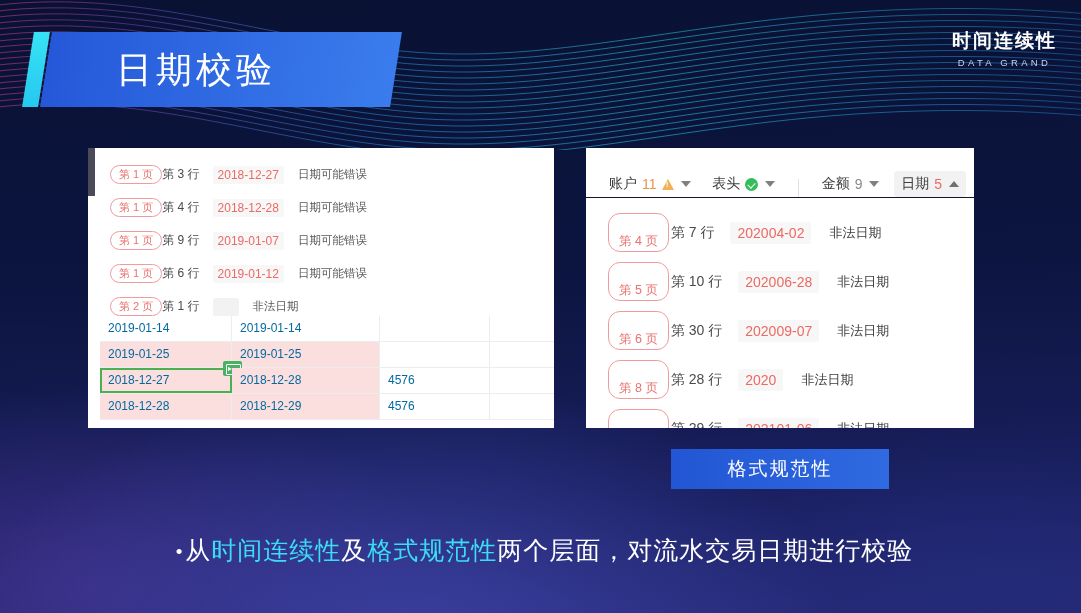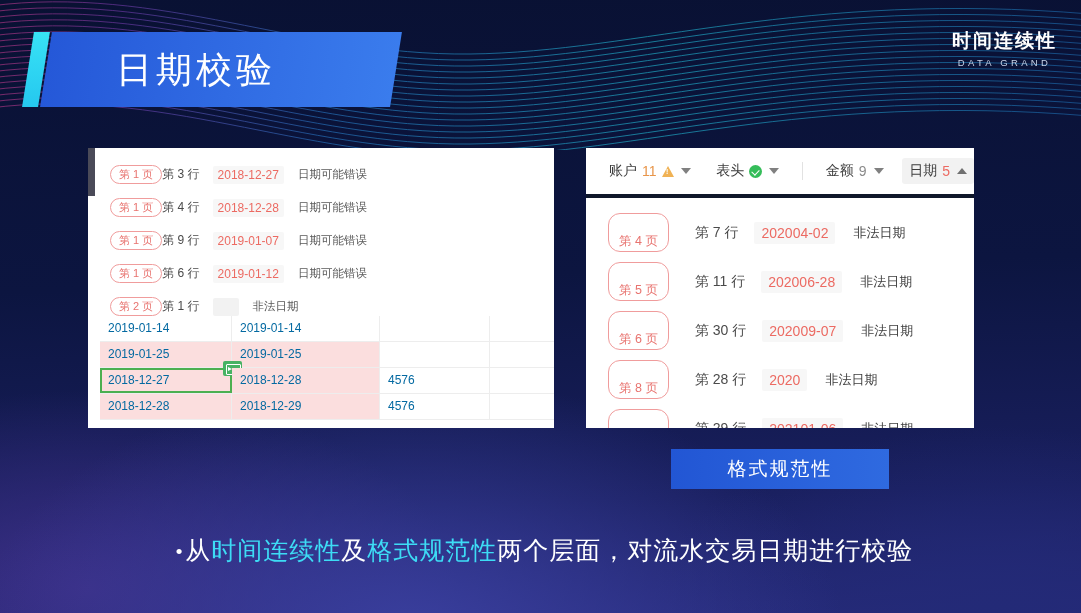--- a/index.html
+++ b/index.html
@@ -97,22 +97,22 @@
     content:""; position:absolute; left:3px; top:3px; width:13px; height:9px;
     border:1.5px solid #fff; border-radius:1px;
   }
   .green-badge::after {
     content:""; position:absolute; left:5px; top:5.5px;
     border-left:4px solid #fff; border-top:2.5px solid transparent; border-bottom:2.5px solid transparent;
   }
 
   
   .tabbar {
-    display:flex; align-items:center; height:50px; padding:0 0 0 16px;
-    border-bottom:4px solid #0f172a; white-space:nowrap;
+    display:flex; align-items:flex-end; height:50px; padding:0 8px 0 16px;
+    border-bottom:1px solid #0f172a; white-space:nowrap;
   }
   .tab { display:flex; align-items:center; padding:4px 7px; border-radius:3px; }
   .tab.active { background:#f2f2f2; }
   .tab-label { font-size:14px; color:#3d3d3d; }
   .tab-count { font-size:14px; margin-left:5px; }
   .tab-count.warn { color:#e8954a; }
   .tab-count.red  { color:#ec6a62; }
   .tab-count.grey { color:#8a8a8a; }
   .ico { margin-left:5px; display:inline-block; }
   .ico-warn {
@@ -130,21 +130,21 @@
     border:solid #fff; border-width:0 1.6px 1.6px 0; transform:rotate(43deg);
   }
   .caret { margin-left:7px; width:0; height:0; border-left:5px solid transparent; border-right:5px solid transparent; }
   .caret.down { border-top:6px solid #808080; }
   .caret.up   { border-bottom:6px solid #707070; }
   .tab-sep { width:1px; height:18px; background:#e2e2e2; margin:0 16px; }
   .tab-gap { width:22px; }
 
   .issue-row.wide { height:49px; padding-left:22px; }
   .issue-row.wide .pill { font-size:12.5px; padding:20px 10px 3px; border-radius:12px; }
-  .issue-row.wide .rowno { font-size:14px; margin-left:26px; }
+  .issue-row.wide .rowno { font-size:14px; margin-left:2px; }
   .issue-row.wide .datev { font-size:14px; margin-left:16px; padding:3px 7px; }
   .issue-row.wide .note  { font-size:13px; margin-left:18px; color:#3d3d3d; }
 
   
   .caption {
     position:absolute; height:40px; line-height:40px; text-align:center;
     background:linear-gradient(90deg,#2256d4,#2f6ae0);
     color:#fff; font-size:19px; letter-spacing:2px;
   }
   #caption-left  { left:168px; top:449px; width:225px; }
@@ -293,21 +293,21 @@
       </div>
     <div class="issue-list" id="right-issues">
         <div class="issue-row wide">
           <span class="pill">第 4 页</span>
           <span class="rowno">第 7 行</span>
           <span class="datev">202004-02</span>
           <span class="note">非法日期</span>
         </div>
         <div class="issue-row wide">
           <span class="pill">第 5 页</span>
-          <span class="rowno">第 11 行</span>
+          <span class="rowno">第 10 行</span>
           <span class="datev">202006-28</span>
           <span class="note">非法日期</span>
         </div>
         <div class="issue-row wide">
           <span class="pill">第 6 页</span>
           <span class="rowno">第 30 行</span>
           <span class="datev">202009-07</span>
           <span class="note">非法日期</span>
         </div>
         <div class="issue-row wide">

